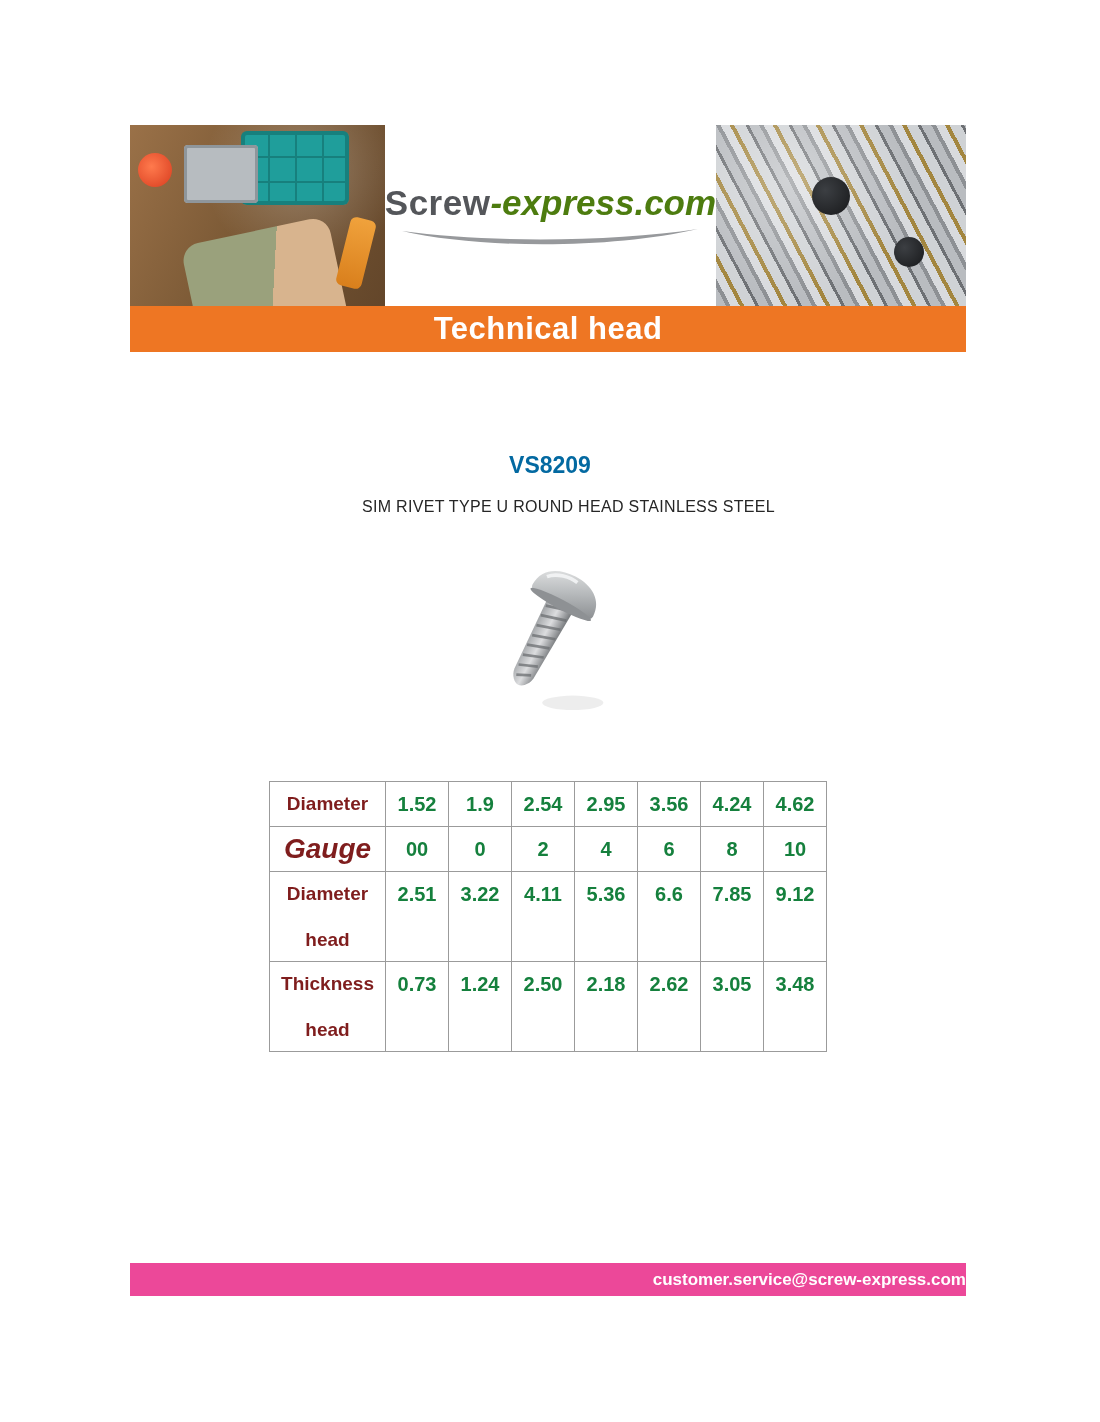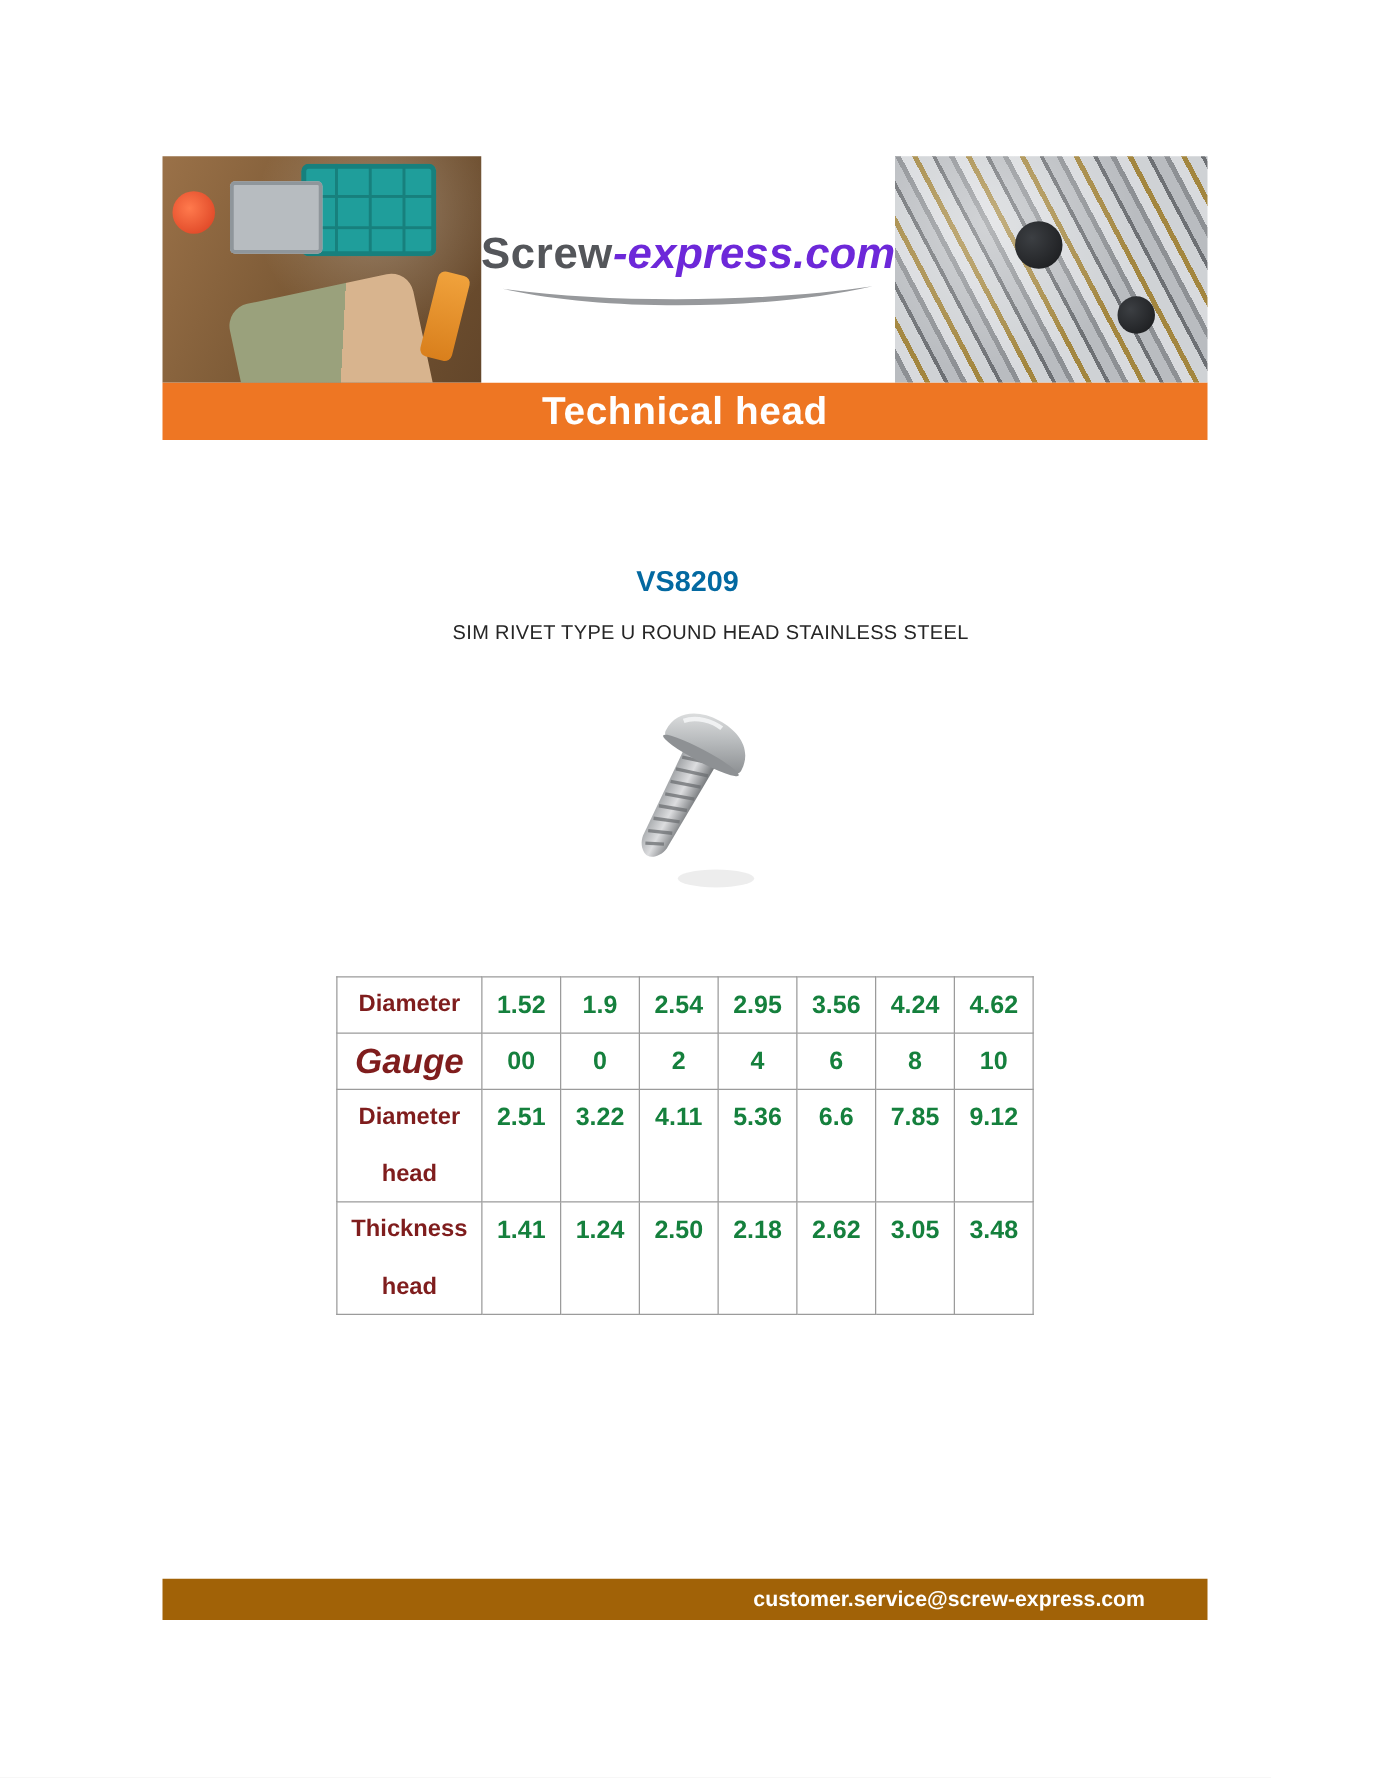--- a/index.html
+++ b/index.html
@@ -45,21 +45,21 @@
     position: absolute; bottom: 18px; right: 16px; width: 26px; height: 70px;
     background: linear-gradient(#f0a23c, #d97f1c); border-radius: 6px; transform: rotate(14deg);
   }
 
   .logo-area {
     flex: 1; display: flex; flex-direction: column;
     align-items: center; justify-content: center; background: #fff;
   }
   .logo-line { font-size: 35px; white-space: nowrap; }
   .logo-brand { font-weight: bold; color: #54565a; letter-spacing: 0.5px; }
-  .logo-suffix { font-style: italic; font-weight: 600; color: #6d28d9; }
+  .logo-suffix { font-style: italic; font-weight: 600; color: #4d7c0f; }
   .swoosh { margin-top: 2px; }
 
   .photo-right {
     position: relative; width: 256px; height: 181px; overflow: hidden;
     background:
       radial-gradient(circle at 30% 30%, rgba(255,255,255,0.35), transparent 55%),
       repeating-linear-gradient(62deg,
         #b9bcc0 0 9px, #8d9094 9px 13px, #d8dadd 13px 21px,
         #a3863f 21px 25px, #cfd2d5 25px 35px, #6d7074 35px 38px);
   }
@@ -96,22 +96,22 @@
   .spec .lbl { font-size: 19px; color: #7f1d1d; font-weight: bold; }
   .spec .lbl.italic { font-style: italic; font-size: 28px; margin-top: 32px; }
   .spec .val { font-size: 20px; font-weight: bold; color: #15803d; }
   .spec tr.r-single td { height: 45px; vertical-align: middle; }
   .spec tr.r-double td { height: 90px; vertical-align: top; padding-top: 11px; }
   .spec tr.r-double .lbl .line2 { display: block; margin-top: 24px; }
 
   
   .footer-bar {
     position: absolute; left: 130px; top: 1263px; width: 836px; height: 33px;
-    background: #a16207; color: #fff; font-weight: bold; font-size: 17px;
-    line-height: 33px; text-align: right; padding-right: 50px;
+    background: #ec4899; color: #fff; font-weight: bold; font-size: 17px;
+    line-height: 33px; text-align: right; 
   }
 </style>
 </head>
 <body>
 
 <div class="page">
 
   <div class="header-wrap">
     <div class="photos">
       <div class="photo-left">
@@ -220,21 +220,21 @@
           <td class="val">5.36</td>
           <td class="val">6.6</td>
           <td class="val">7.85</td>
           <td class="val">9.12</td>
         </tr>
         <tr class="r-double">
           <td class="lbl">
             <span class="line1">Thickness</span>
             <span class="line2">head</span>
           </td>
-          <td class="val">1.41</td>
+          <td class="val">0.73</td>
           <td class="val">1.24</td>
           <td class="val">2.50</td>
           <td class="val">2.18</td>
           <td class="val">2.62</td>
           <td class="val">3.05</td>
           <td class="val">3.48</td>
         </tr>
       </tbody>
     </table>
   </div>

